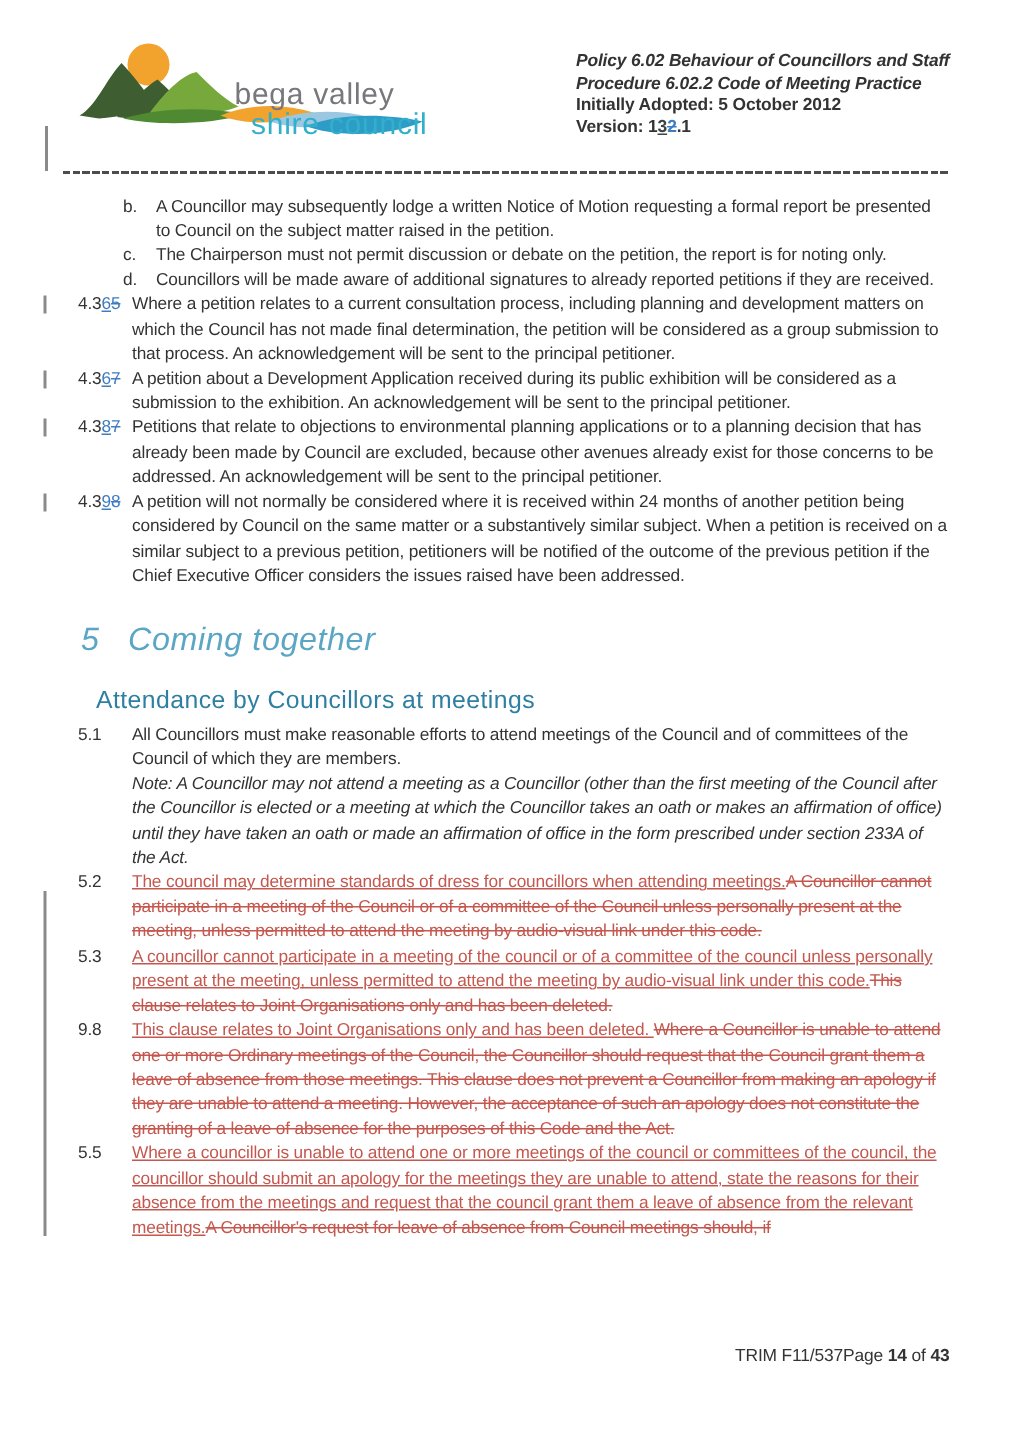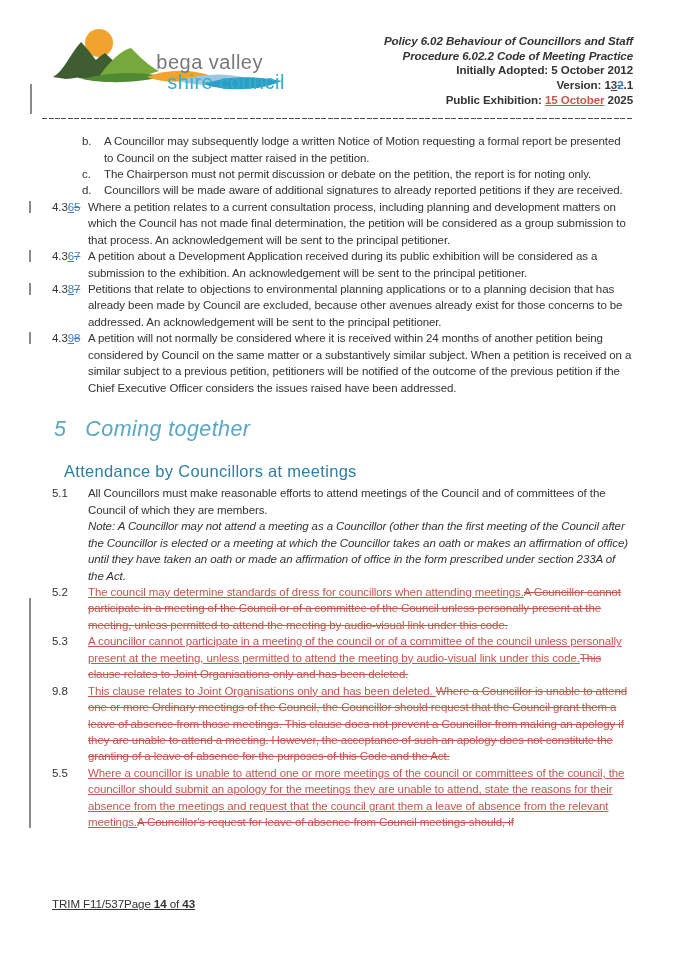--- a/index.html
+++ b/index.html
@@ -4,21 +4,21 @@
 <style>
   html,body{margin:0;padding:0;background:#ffffff;}
   .page{
     position:relative;width:675px;height:954px;overflow:hidden;background:#fff;
     color:var(--body-text,#333);font-family:"Liberation Sans",sans-serif;
     font-size:11.5px;line-height:1.43;letter-spacing:-0.1px;
   }
   header{display:flex;justify-content:space-between;align-items:flex-start;padding:26px 42px 0 52px;}
   .logo{width:235px;height:78px;flex:none;}
   .logo text{font-family:"Liberation Sans",sans-serif;}
-  .hinfo{text-align:right;font-size:11.6px;line-height:1.27;padding-top:8px;font-weight:600;}
+  .hinfo{text-align:left;font-size:11.6px;line-height:1.27;padding-top:8px;font-weight:600;}
   .hline{white-space:pre;}
   .sep{height:1.5px;margin:10px 42px 0 42px;
     background:repeating-linear-gradient(90deg,#4d4d4d 0 5px,transparent 5px 6.5px);}
   main{padding:14px 42px 0 52px;}
   .litem{display:flex;margin-left:30px;}
   .llabel{flex:none;width:22px;}
   .ltext{flex:1;}
   .nitem{display:flex;position:relative;margin-top:0;}
   .nlabel{flex:none;width:36px;white-space:nowrap;}
   .ntext{flex:1;}
@@ -31,21 +31,21 @@
   h2.sub{font-size:16.5px;color:var(--subheading-teal,#2e7fa2);font-weight:400;margin:15px 0 2px 12px;letter-spacing:0.3px;}
   .s-n{}
   .s-i{font-style:italic;}
   .s-bi{font-style:italic;font-weight:400;}
   .s-b{font-weight:700;}
   .s-insr{color:var(--revision-red,#c4574e);text-decoration:underline;}
   .s-delr{color:var(--revision-red,#c4574e);text-decoration:line-through;}
   .s-insb{color:var(--revision-blue,#3e7dc1);text-decoration:underline;}
   .s-delb{color:var(--revision-blue,#3e7dc1);text-decoration:line-through;}
   .s-insd{color:var(--revision-dark,#3f4345);text-decoration:underline;}
-  footer{position:absolute;left:52px;right:42px;top:896px;display:flex;justify-content:flex-start;font-size:11.6px;white-space:pre;text-decoration:underline;}
+  footer{position:absolute;left:52px;right:42px;top:896px;display:flex;justify-content:flex-end;font-size:11.6px;white-space:pre;}
 </style>
 </head>
 <body>
 
 <div class="page">
   <div class="header-bar"></div>
 
   <header>
     <svg class="logo" viewBox="0 0 235 78" aria-hidden="true">
       <circle cx="47" cy="17" r="14" style="fill:var(--logo-sun-orange)"></circle>
@@ -57,21 +57,20 @@
       <path d="M128,55 C150,47 174,47 194,52 C175,60 144,61 128,55 Z" style="fill:var(--logo-light-blue)"></path>
       <path d="M152,58 C177,49 206,50 230,55 C206,66 169,65 152,58 Z" style="fill:var(--logo-blue)"></path>
       <text x="211" y="43" text-anchor="end" style="fill:var(--logo-text-grey);font-size:20px;letter-spacing:0.5px">bega valley</text>
       <text x="233" y="63" text-anchor="end" style="fill:var(--logo-text-cyan);font-size:20px;letter-spacing:0.5px">shire council</text>
     </svg>
     <div class="hinfo">
         <div class="hline"><span class="s-i">Policy 6.02 Behaviour of Councillors and Staff</span></div>
         <div class="hline"><span class="s-i">Procedure 6.02.2 Code of Meeting Practice</span></div>
         <div class="hline"><span class="s-n">Initially Adopted: 5 October 2012</span></div>
         <div class="hline"><span class="s-n">Version: 1</span><span class="s-insd">3</span><span class="s-delb">2</span><span class="s-n">.1</span></div>
-        <div class="hline"><span class="s-n">Public Exhibition: </span><span class="s-insr">15 October</span><span class="s-n"> 2025</span></div>
       </div>
   </header>
 
   <div class="sep"></div>
 
   <main>
     <div>
         <div class="litem">
           <span class="llabel">b.</span>
           <span class="ltext">A Councillor may subsequently lodge a written Notice of Motion requesting a formal report be presented to Council on the subject matter raised in the petition.</span>

